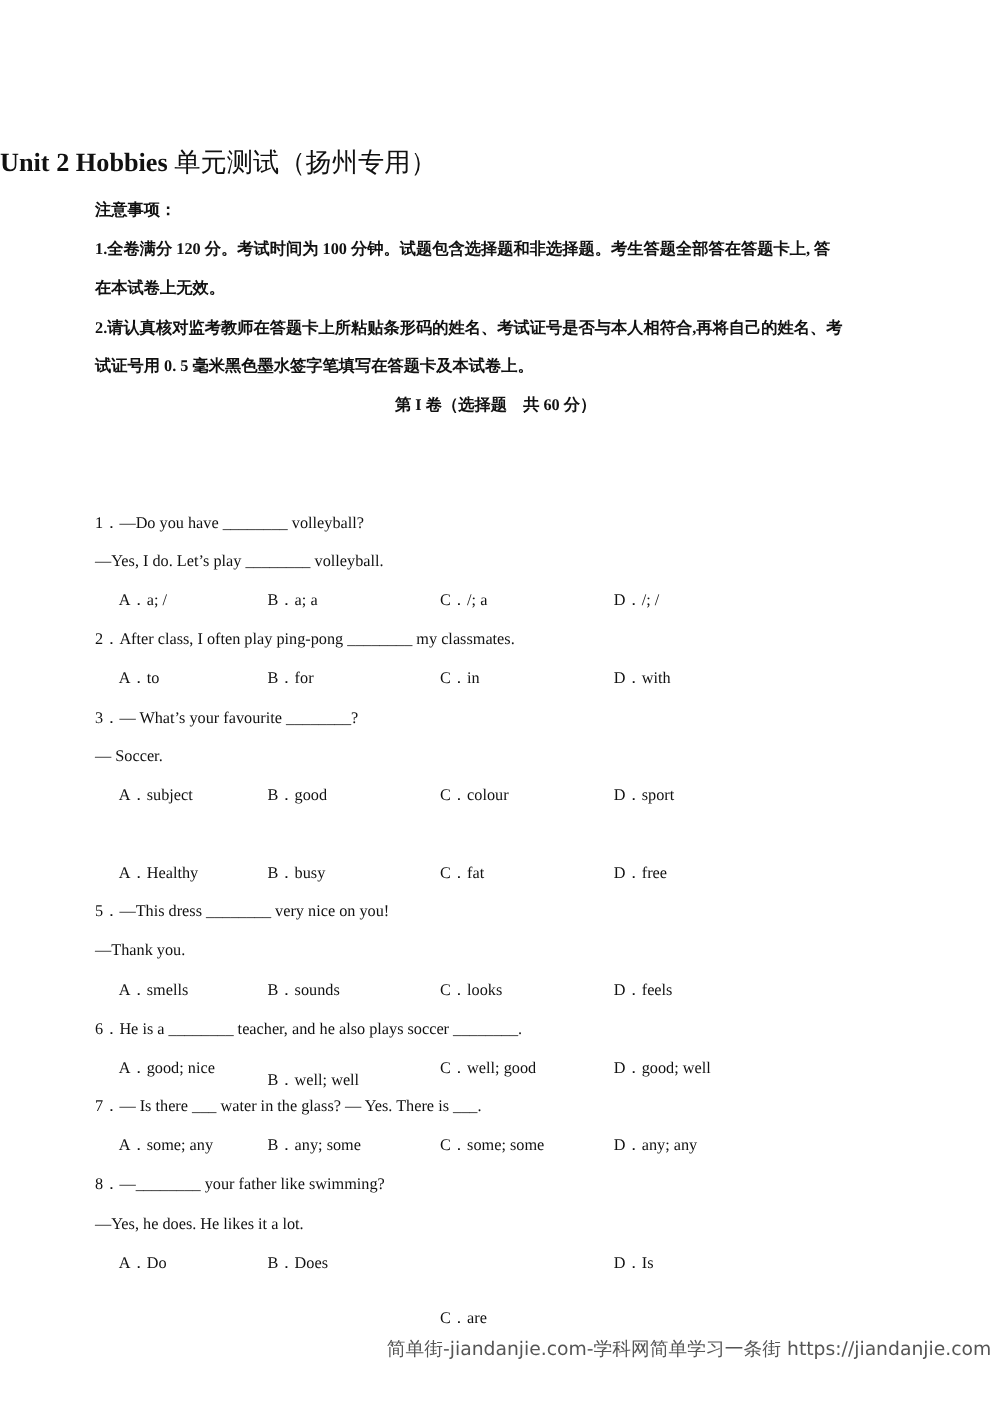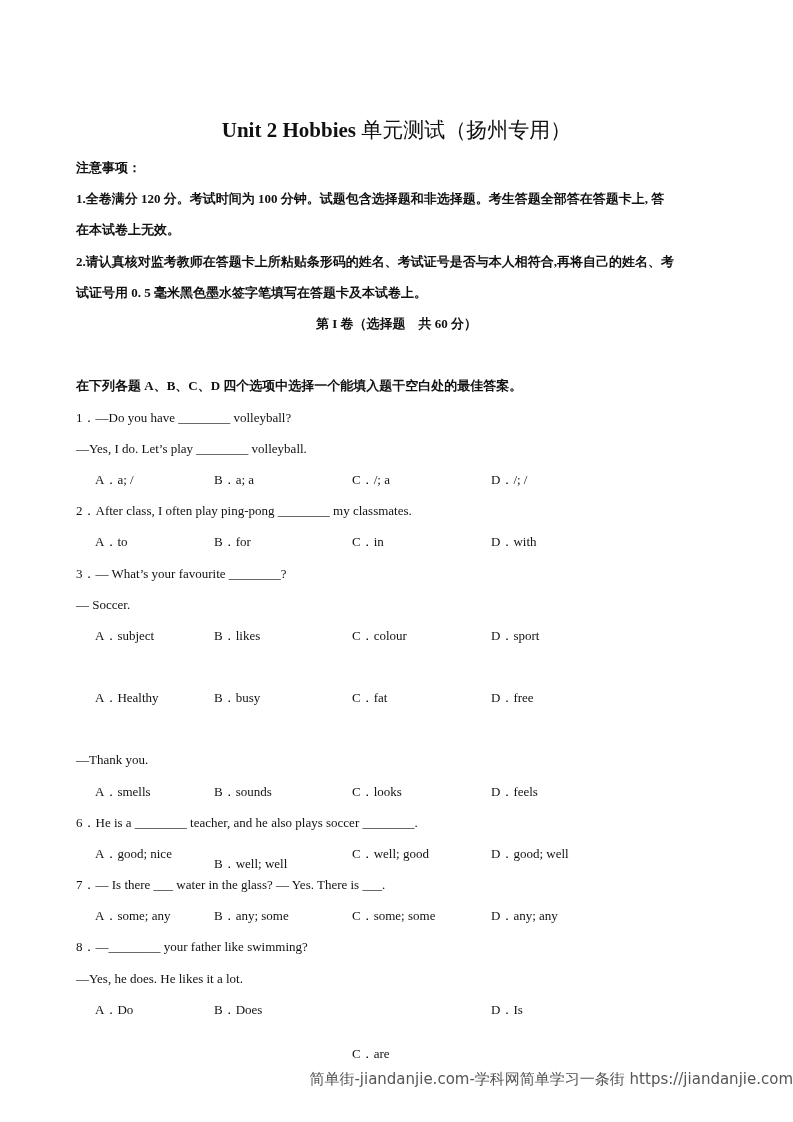--- a/index.html
+++ b/index.html
@@ -1,19 +1,19 @@
 <!DOCTYPE html>
 <html><head>
 <meta charset="utf-8">
 <style>
   html, body { margin: 0; padding: 0; background: #ffffff; }
   body { width: 793px; height: 1122px; position: relative; overflow: hidden;
          font-family: "Liberation Serif", "DejaVu Serif", serif; color: #111; }
   .page { position: absolute; left: 0; top: 0; width: 793px; height: 1122px; }
-  .title { position: absolute; top: 116px; left: 0; width: 793px; text-align: center;
+  .title { position: absolute; top: 116px; left: 0; width: 793px; text-align: left;
            font-size: 21px; font-weight: bold; }
   .title .cn { font-weight: normal; }
   .line { position: absolute; left: 76px; font-size: 13px; white-space: nowrap; line-height: 18px; }
   .bold { font-weight: bold; }
   .center { left: 0; width: 793px; text-align: center; }
   .opt { position: absolute; font-size: 13px; white-space: nowrap; line-height: 18px; }
   .footer { position: absolute; top: 1070px; left: 0; width: 793px; text-align: right;
             font-family: "DejaVu Sans", sans-serif; font-size: 15px; color: #555; }
 </style>
 </head>
@@ -24,47 +24,47 @@
     <span>Unit 2 Hobbies </span><span class="cn">单元测试（扬州专用）</span>
   </div>
 
   <div class="line bold" style="top:159px">注意事项：</div>
   <div class="line bold" style="top:190px">1.全卷满分 120 分。考试时间为 100 分钟。试题包含选择题和非选择题。考生答题全部答在答题卡上, 答</div>
   <div class="line bold" style="top:221px">在本试卷上无效。</div>
   <div class="line bold" style="top:253px">2.请认真核对监考教师在答题卡上所粘贴条形码的姓名、考试证号是否与本人相符合,再将自己的姓名、考</div>
   <div class="line bold" style="top:284px">试证号用 0. 5 毫米黑色墨水签字笔填写在答题卡及本试卷上。</div>
 
   <div class="line bold center" style="top:315px">第 I 卷（选择题　共 60 分）</div>
-  <div class="line bold" style="top:377px">在下列各题 A、B、C、D 四个选项中选择一个能填入题干空白处的最佳答案。</div>
 
   <div class="line" style="top:409px">1．—Do you have ________ volleyball?</div>
   <div class="line" style="top:440px">—Yes, I do. Let’s play ________ volleyball.</div>
   <div class="opt" style="top:471px;left:95px">A．a; /</div>
   <div class="opt" style="top:471px;left:214px">B．a; a</div>
   <div class="opt" style="top:471px;left:352px">C．/; a</div>
   <div class="opt" style="top:471px;left:491px">D．/; /</div>
 
   <div class="line" style="top:502px">2．After class, I often play ping-pong ________ my classmates.</div>
   <div class="opt" style="top:533px;left:95px">A．to</div>
   <div class="opt" style="top:533px;left:214px">B．for</div>
   <div class="opt" style="top:533px;left:352px">C．in</div>
   <div class="opt" style="top:533px;left:491px">D．with</div>
 
   <div class="line" style="top:565px">3．— What’s your favourite ________?</div>
   <div class="line" style="top:596px">— Soccer.</div>
   <div class="opt" style="top:627px;left:95px">A．subject</div>
-  <div class="opt" style="top:627px;left:214px">B．likes</div>
+  <div class="opt" style="top:627px;left:214px">B．good</div>
   <div class="opt" style="top:627px;left:352px">C．colour</div>
   <div class="opt" style="top:627px;left:491px">D．sport</div>
 
   <div class="opt" style="top:689px;left:95px">A．Healthy</div>
   <div class="opt" style="top:689px;left:214px">B．busy</div>
   <div class="opt" style="top:689px;left:352px">C．fat</div>
   <div class="opt" style="top:689px;left:491px">D．free</div>
 
+  <div class="line" style="top:720px">5．—This dress ________ very nice on you!</div>
   <div class="line" style="top:751px">—Thank you.</div>
   <div class="opt" style="top:783px;left:95px">A．smells</div>
   <div class="opt" style="top:783px;left:214px">B．sounds</div>
   <div class="opt" style="top:783px;left:352px">C．looks</div>
   <div class="opt" style="top:783px;left:491px">D．feels</div>
 
   <div class="line" style="top:814px">6．He is a ________ teacher, and he also plays soccer ________.</div>
   <div class="opt" style="top:845px;left:95px">A．good; nice</div>
   <div class="opt" style="top:855px;left:214px">B．well; well</div>
   <div class="opt" style="top:845px;left:352px">C．well; good</div>

